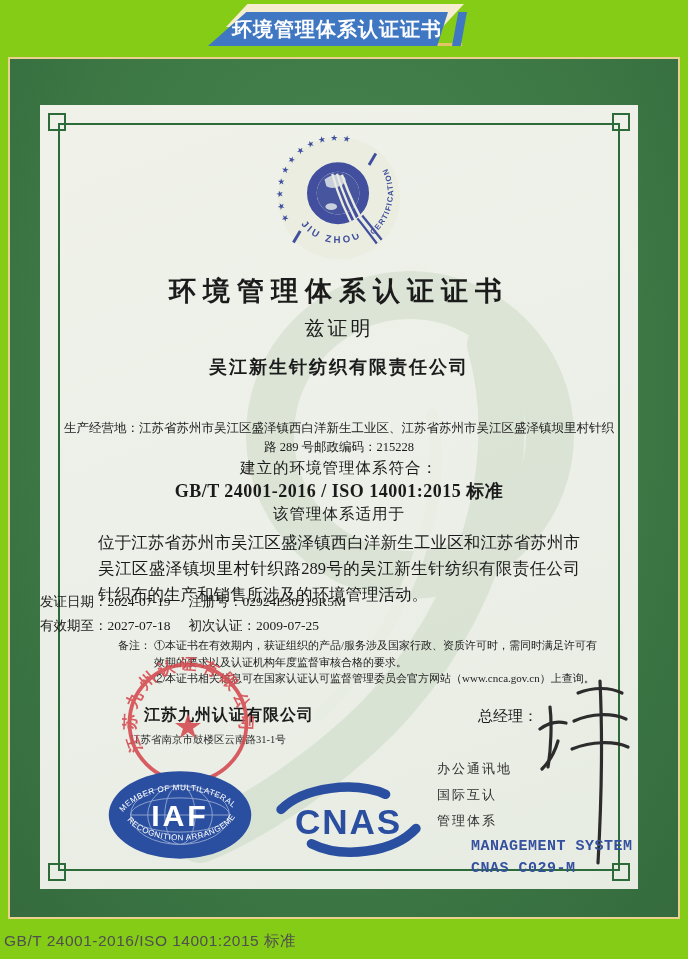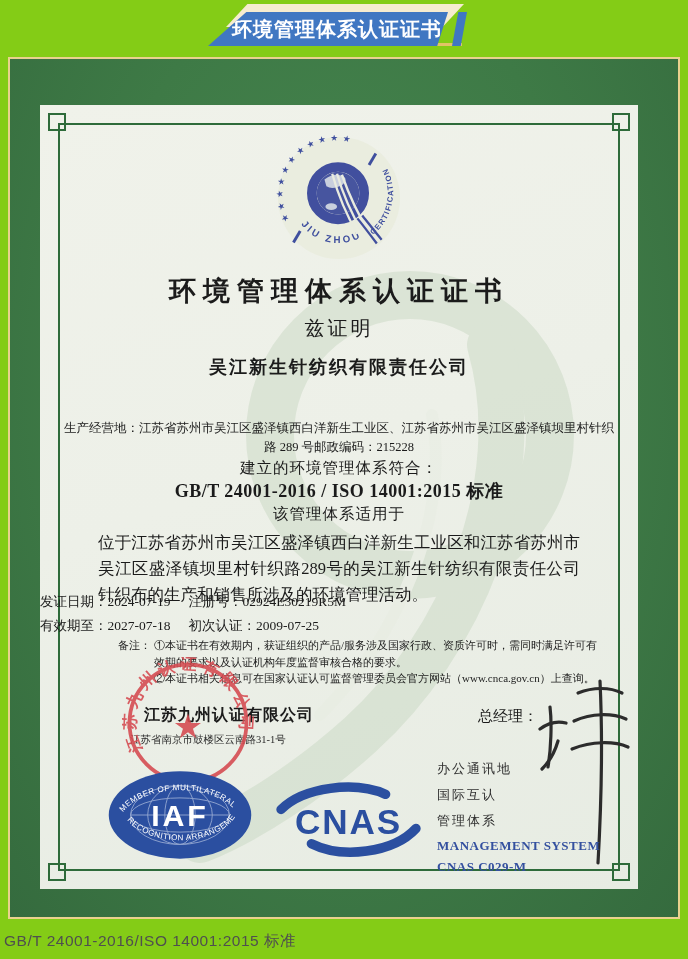--- a/index.html
+++ b/index.html
@@ -77,22 +77,22 @@
   .issuer-address{top:628px;left:90px;font-size:10.5px;color:#2a2a2a;}
   .gm{top:602px;left:438px;font-size:15px;color:var(--ink);}
   .signature{left:498px;top:558px;}
 
   .seal{left:82px;top:552px;opacity:.88;}
 
   .iaf{left:64px;top:662px;}
   .cnas{left:236px;top:676px;}
   .accr{left:397px;top:655px;color:#2f2f2f;}
   .accr .zh{font-size:13px;margin-bottom:8px;letter-spacing:2px;font-family:"Liberation Serif",serif;}
-  .accr .en{font-family:Liberation Serif, serif;font-weight:bold;font-size:13px;
-    color:#34509f;margin-bottom:5px;letter-spacing:.5px;}
+  .accr .en{font-family:Liberation Mono, monospace;font-weight:bold;font-size:15px;
+    color:#34509f;margin-bottom:5px;letter-spacing:.5px;margin-left:34px;}
 
   .caption{position:absolute;left:4px;top:931px;font-family:"Liberation Sans",sans-serif;
     font-size:15.5px;letter-spacing:.5px;color:var(--caption-gray);}
 
   svg text{font-family:"Liberation Sans",sans-serif;}
 </style>
 </head>
 <body>
 
 <div class="page">

